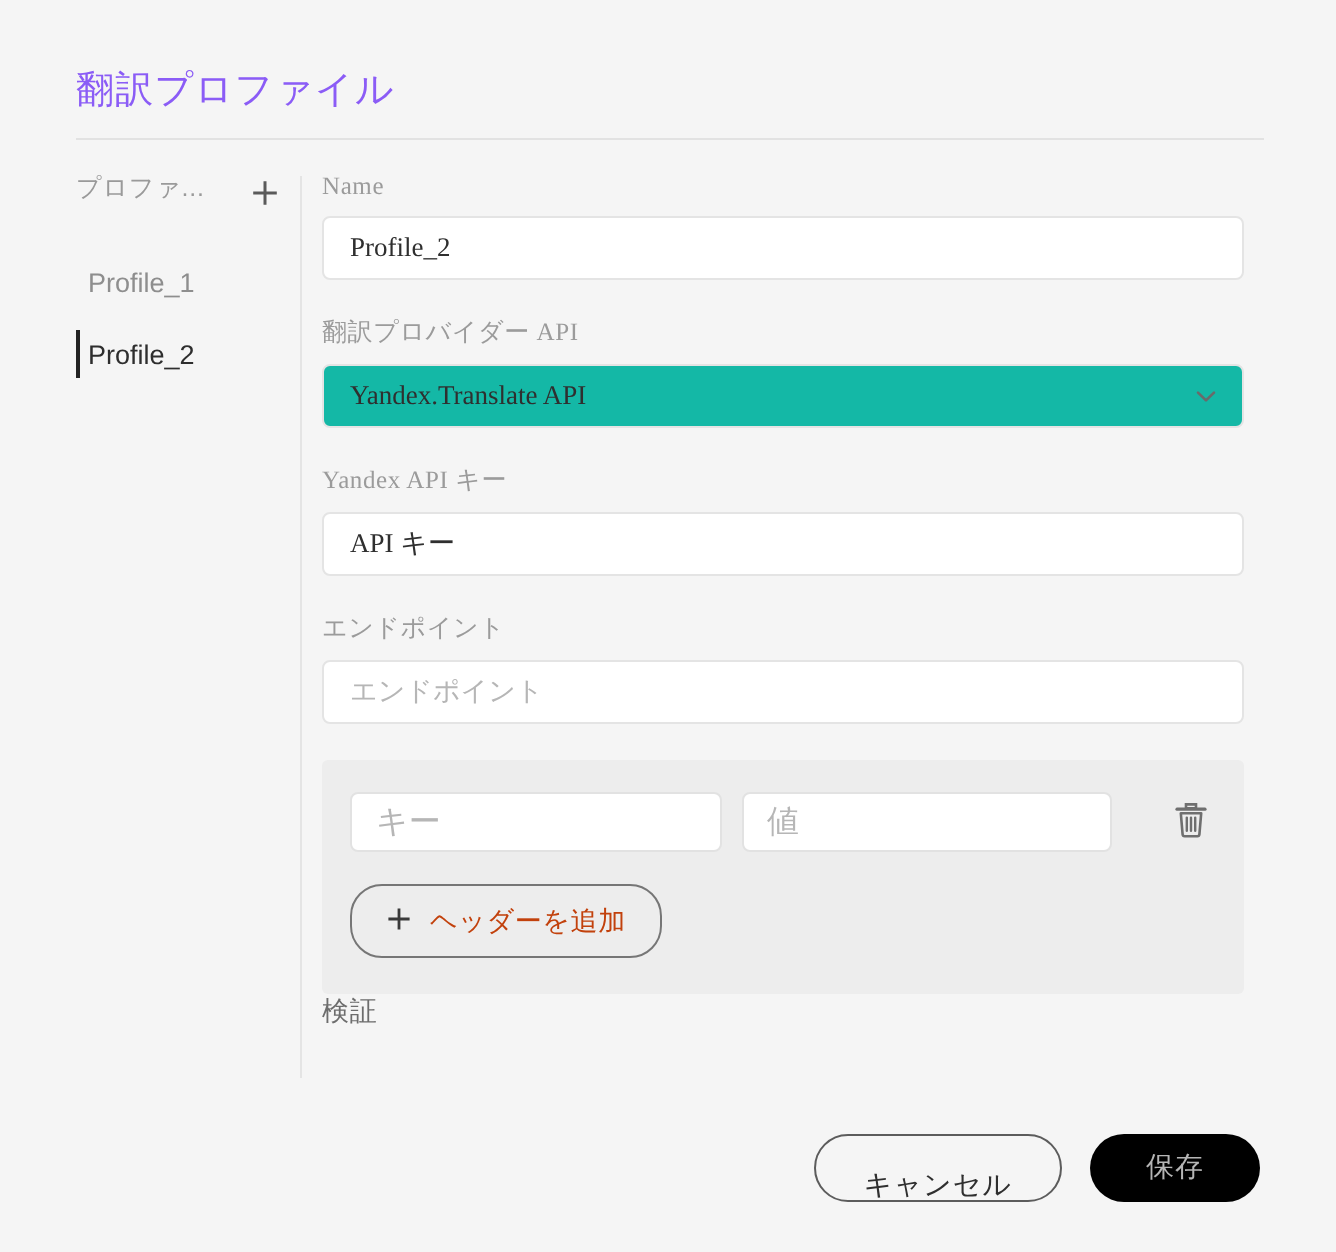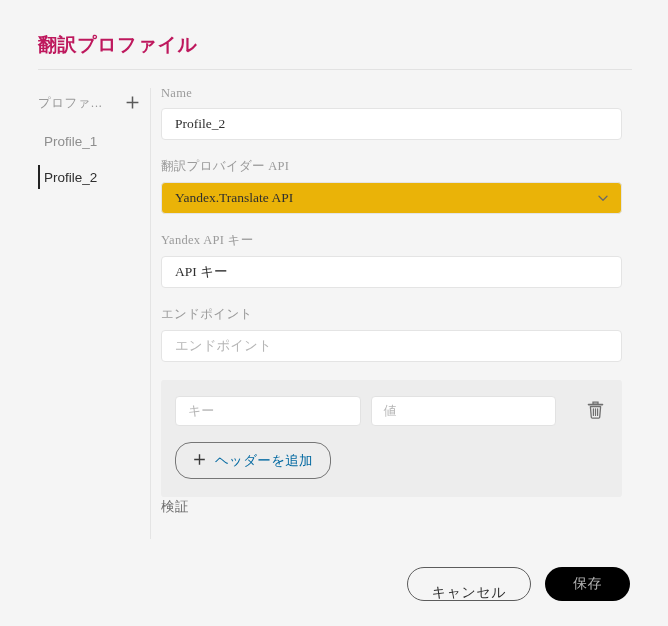--- a/index.html
+++ b/index.html
@@ -14,23 +14,23 @@
     color: #3c3c3c;
     overflow: hidden;
     position: relative;
   }
 
   
   .page-title {
     position: absolute;
     left: 38px; top: 32px;
     font-size: 19px;
-    font-weight: 700;
+    font-weight: 400;
     letter-spacing: 0.6px;
-    color: #be185d;
+    color: #8b5cf6;
   }
   .title-divider {
     position: absolute;
     left: 38px; top: 69px;
     width: 594px; height: 1px;
     background: #e2e2e2;
   }
 
   
   .content {
@@ -46,21 +46,21 @@
   }
 
   
   .sidebar {
     position: absolute;
     left: 38px; top: 0;
     width: 108px;
   }
   .sidebar-head {
     display: flex;
-    align-items: flex-end;
+    align-items: flex-start;
     justify-content: space-between;
     height: 26px;
     padding-right: 4px;
   }
   .sidebar-head-label {
     font-size: 12.5px;
     color: #9a9a9a;
     white-space: nowrap;
     overflow: hidden;
     text-overflow: ellipsis;
@@ -120,21 +120,21 @@
     align-items: center;
     padding: 0 13px;
     font-size: 13.5px;
   }
   .text-input.value-filled { color: #2f2f2f; }
   .text-input.placeholder { color: #b6b6b6; }
 
   .select-input {
     width: 461px;
     height: 32px;
-    background: #eab308;
+    background: #14b8a6;
     border: 1px solid #e4e4e4;
     border-radius: 4px;
     display: flex;
     align-items: center;
     justify-content: space-between;
     padding: 0 11px 0 13px;
     font-size: 13.5px;
     color: #2f2f2f;
     cursor: pointer;
   }
@@ -155,21 +155,21 @@
     margin-bottom: 16px;
   }
   .hdr-input {
     height: 30px;
     background: #fff;
     border: 1px solid #e2e2e2;
     border-radius: 4px;
     display: flex;
     align-items: center;
     padding: 0 12px;
-    font-size: 13px;
+    font-size: 16px;
     color: #b6b6b6;
   }
   .hdr-input.key { width: 186px; }
   .hdr-input.val { width: 186px; }
   .delete-header-btn {
     width: 26px; height: 26px;
     display: flex; align-items: center; justify-content: center;
     background: none; border: none; padding: 0;
     cursor: pointer;
     margin-left: 16px;
@@ -178,21 +178,21 @@
   .pill-btn {
     display: inline-flex;
     align-items: center;
     gap: 9px;
     height: 37px;
     padding: 15px 17px;
     border: 1px solid #767676;
     border-radius: 16px;
     background: transparent;
     font-size: 13.5px;
-    color: #0369a1;
+    color: #c2410c;
     cursor: pointer;
     font-family: inherit;
     letter-spacing: 0.3px;
   }
 
   
   .validate-btn {
     background: none;
     border: none;
     padding: 0;

